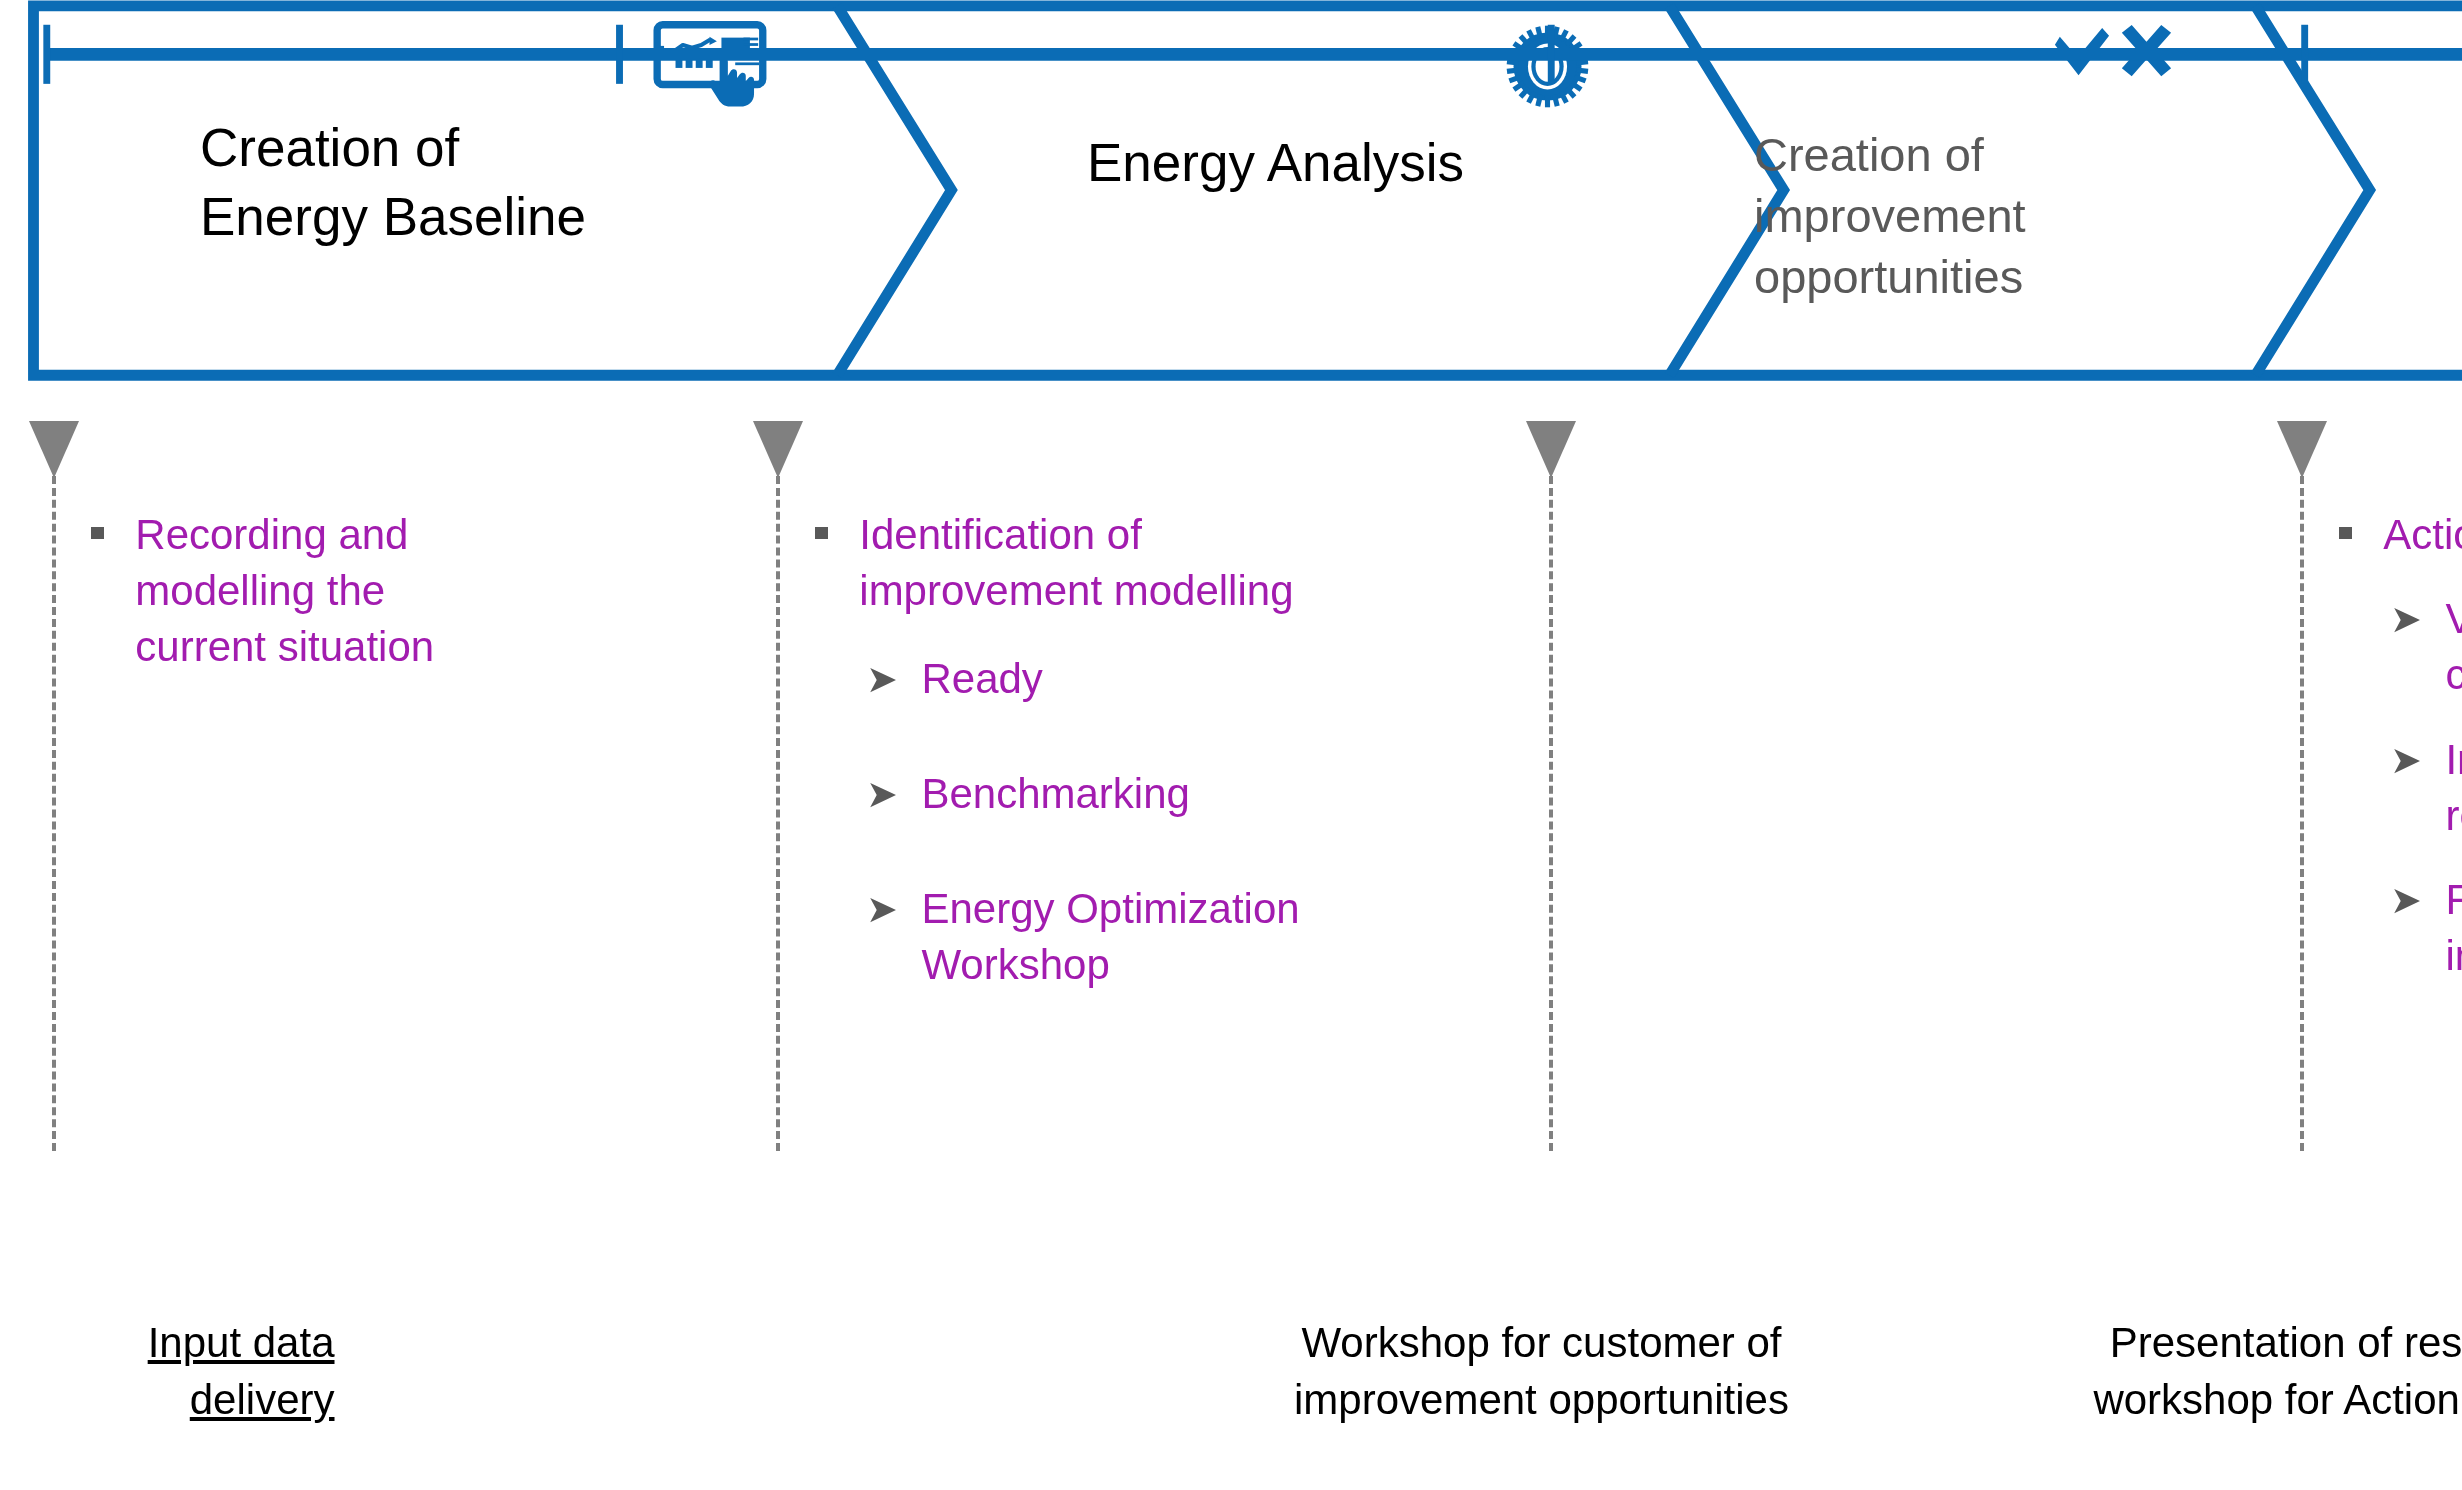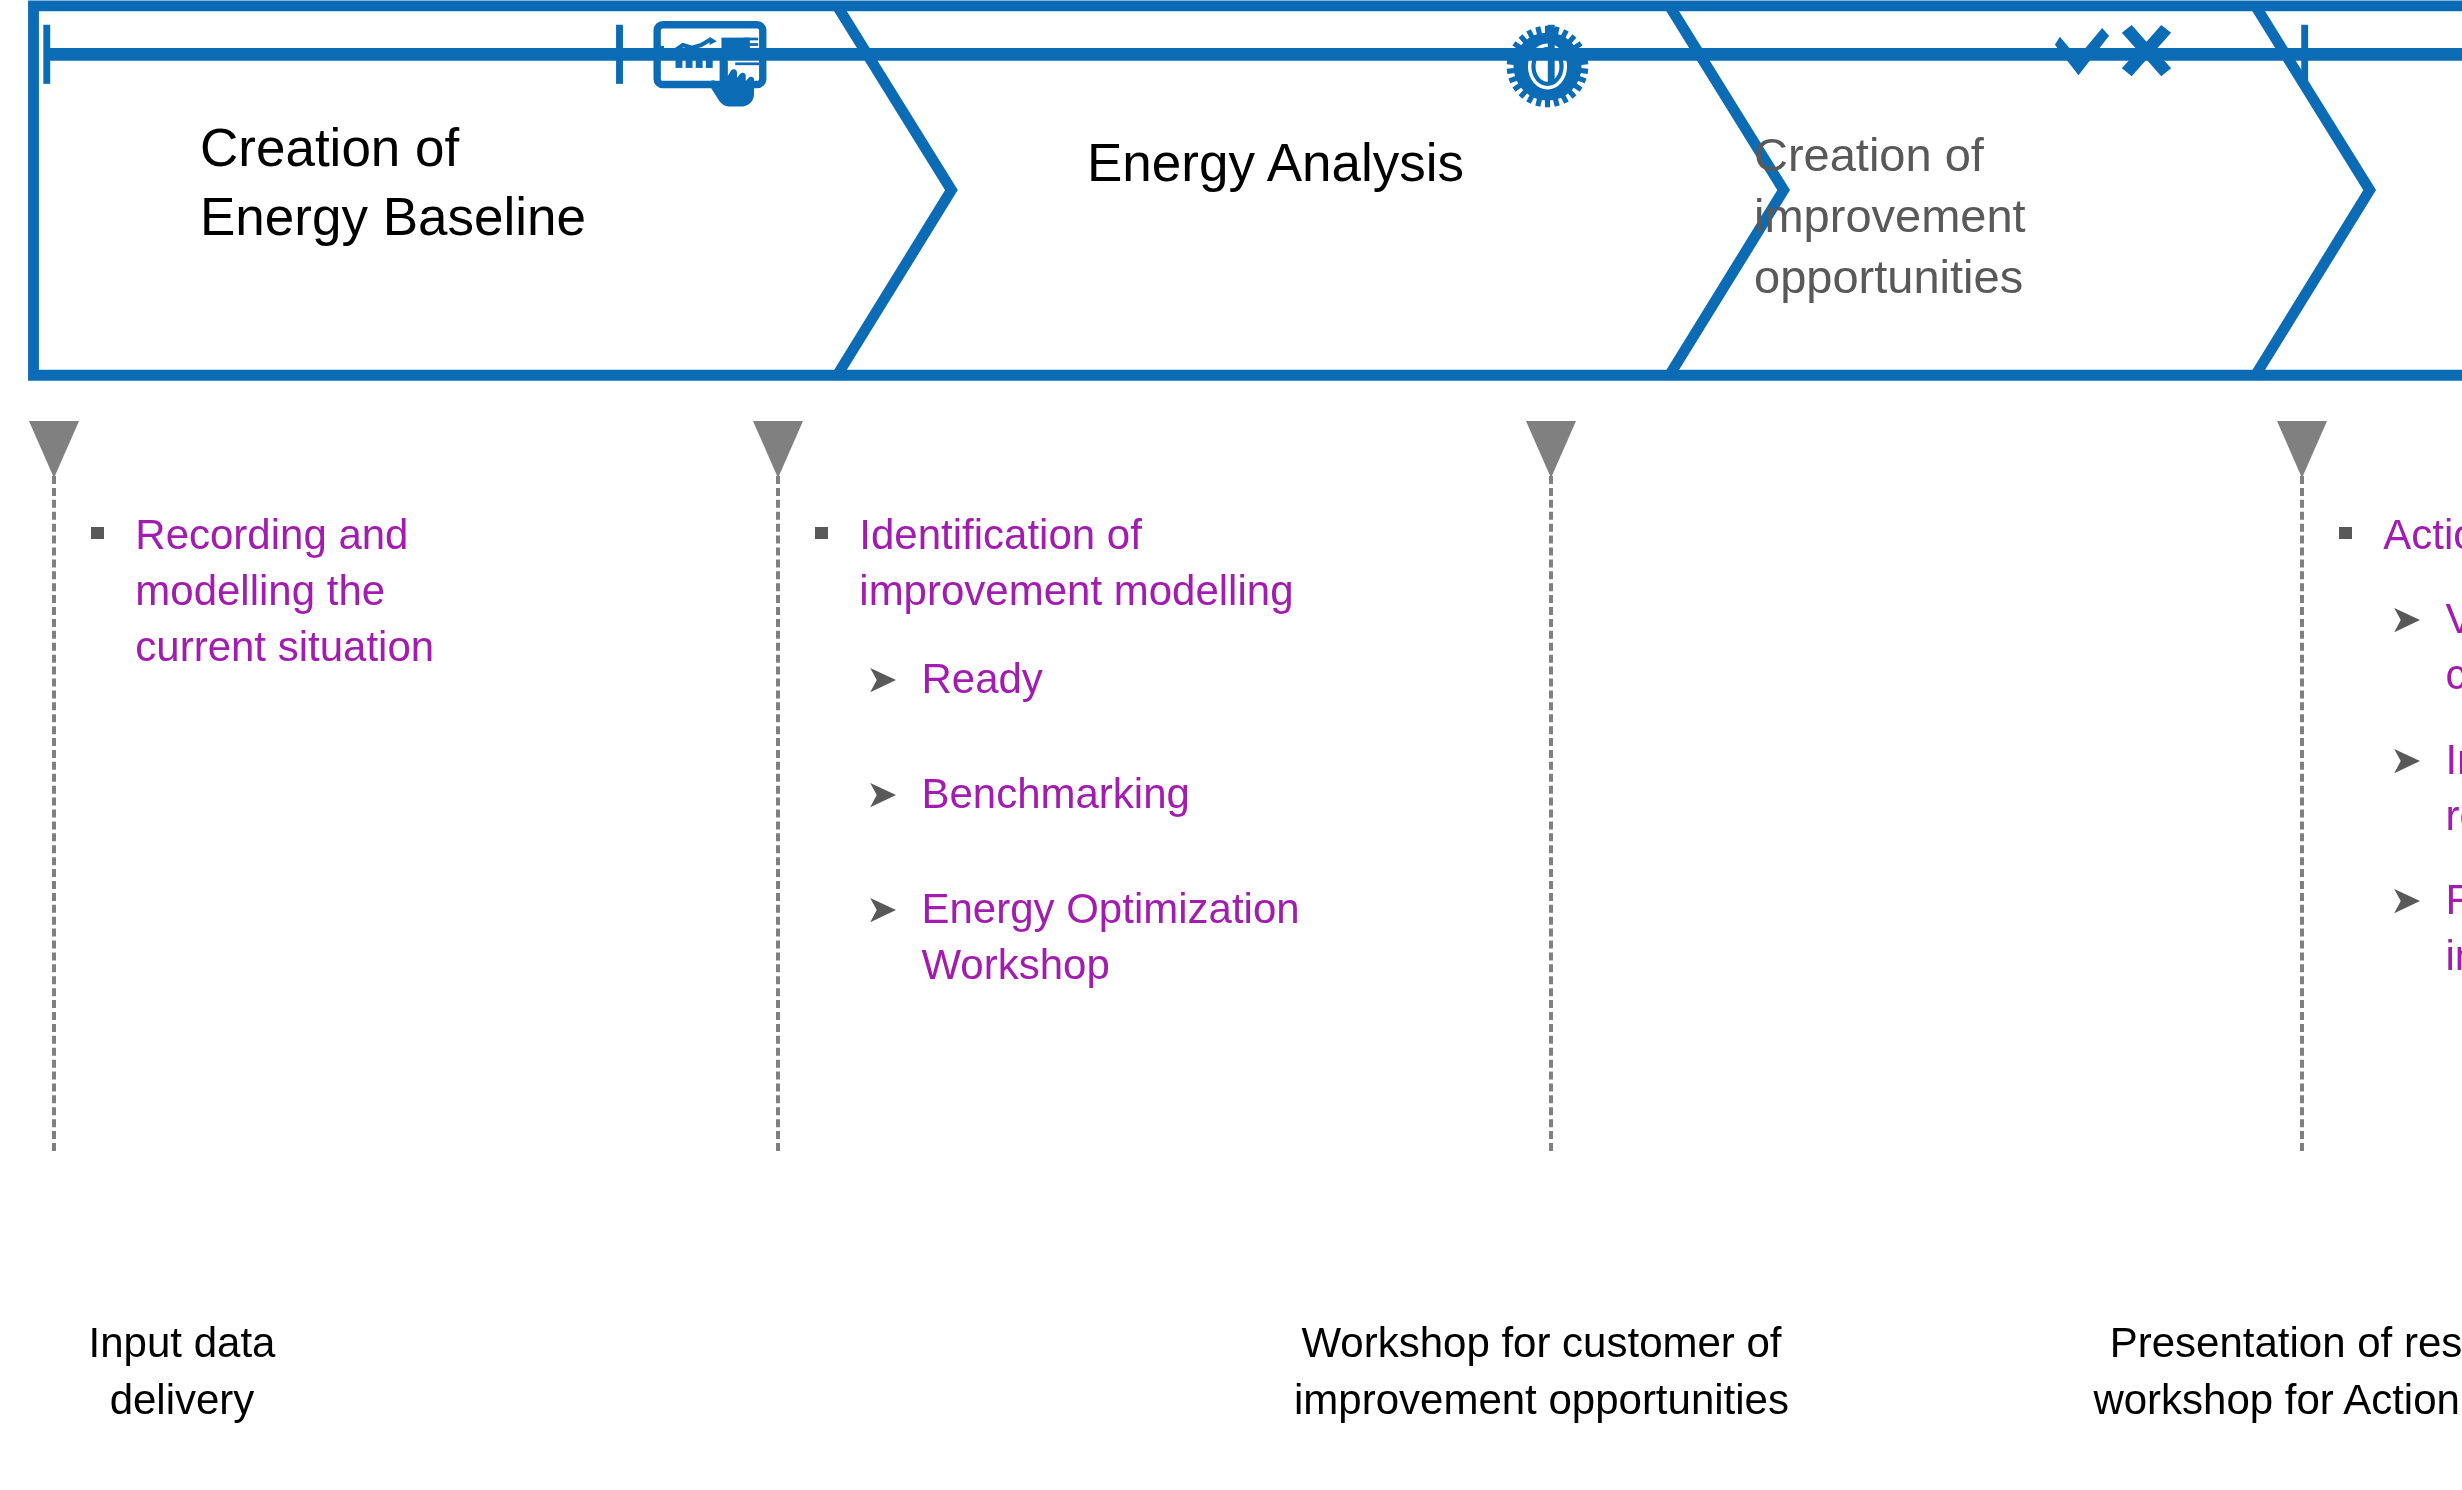--- a/index.html
+++ b/index.html
@@ -232,21 +232,21 @@
 
   <svg id="axis-svg" viewBox="0 0 6427 170">
     <line x1="95" y1="110" x2="6400" y2="110" stroke="#0B6CB5" stroke-width="26"></line>
     <line x1="95" y1="50" x2="95" y2="170" stroke="#0B6CB5" stroke-width="14"></line>
     <line x1="1258" y1="50" x2="1258" y2="170" stroke="#0B6CB5" stroke-width="14"></line>
     <line x1="3150" y1="50" x2="3150" y2="170" stroke="#0B6CB5" stroke-width="14"></line>
     <line x1="4680" y1="50" x2="4680" y2="170" stroke="#0B6CB5" stroke-width="14"></line>
     <line x1="6400" y1="50" x2="6400" y2="170" stroke="#0B6CB5" stroke-width="14"></line>
   </svg>
 
-  <div class="axis-label" style="left:29.5px;top:1315px;width:305px;text-align:center;">Input data
+  <div class="axis-label" style="left:29.5px;top:1315px;width:305px;text-align:right;text-decoration:underline;">Input data
 delivery</div>
 
 
   <div class="axis-label" style="left:1123px;top:1315px;width:837px;">Workshop for customer of
 improvement opportunities</div>
 
   <div class="axis-label" style="left:1980px;top:1315px;width:689px;">Presentation of results,
 workshop for Action Plan</div>
 
 </div>

